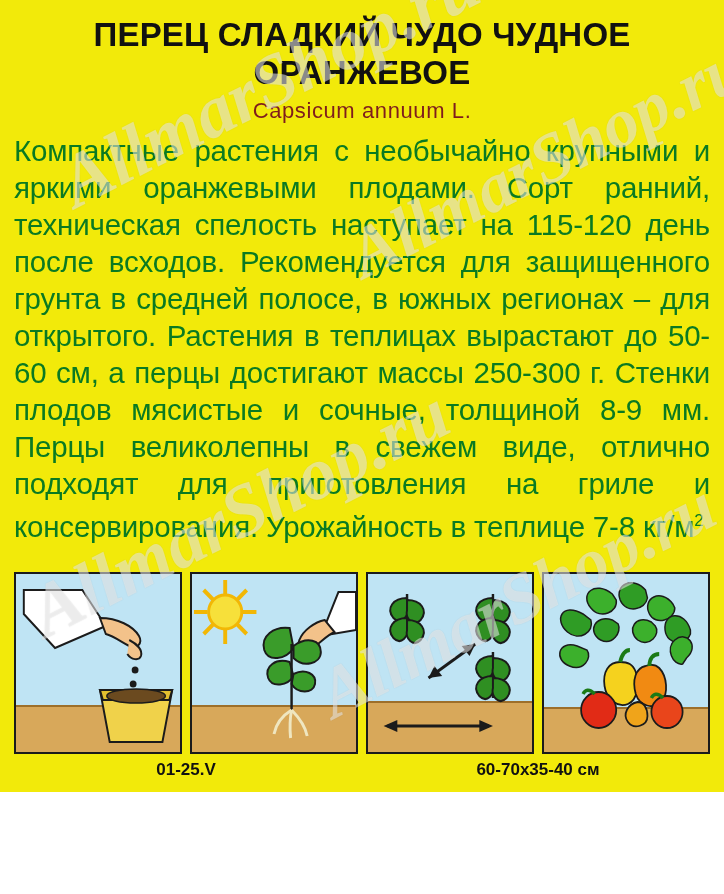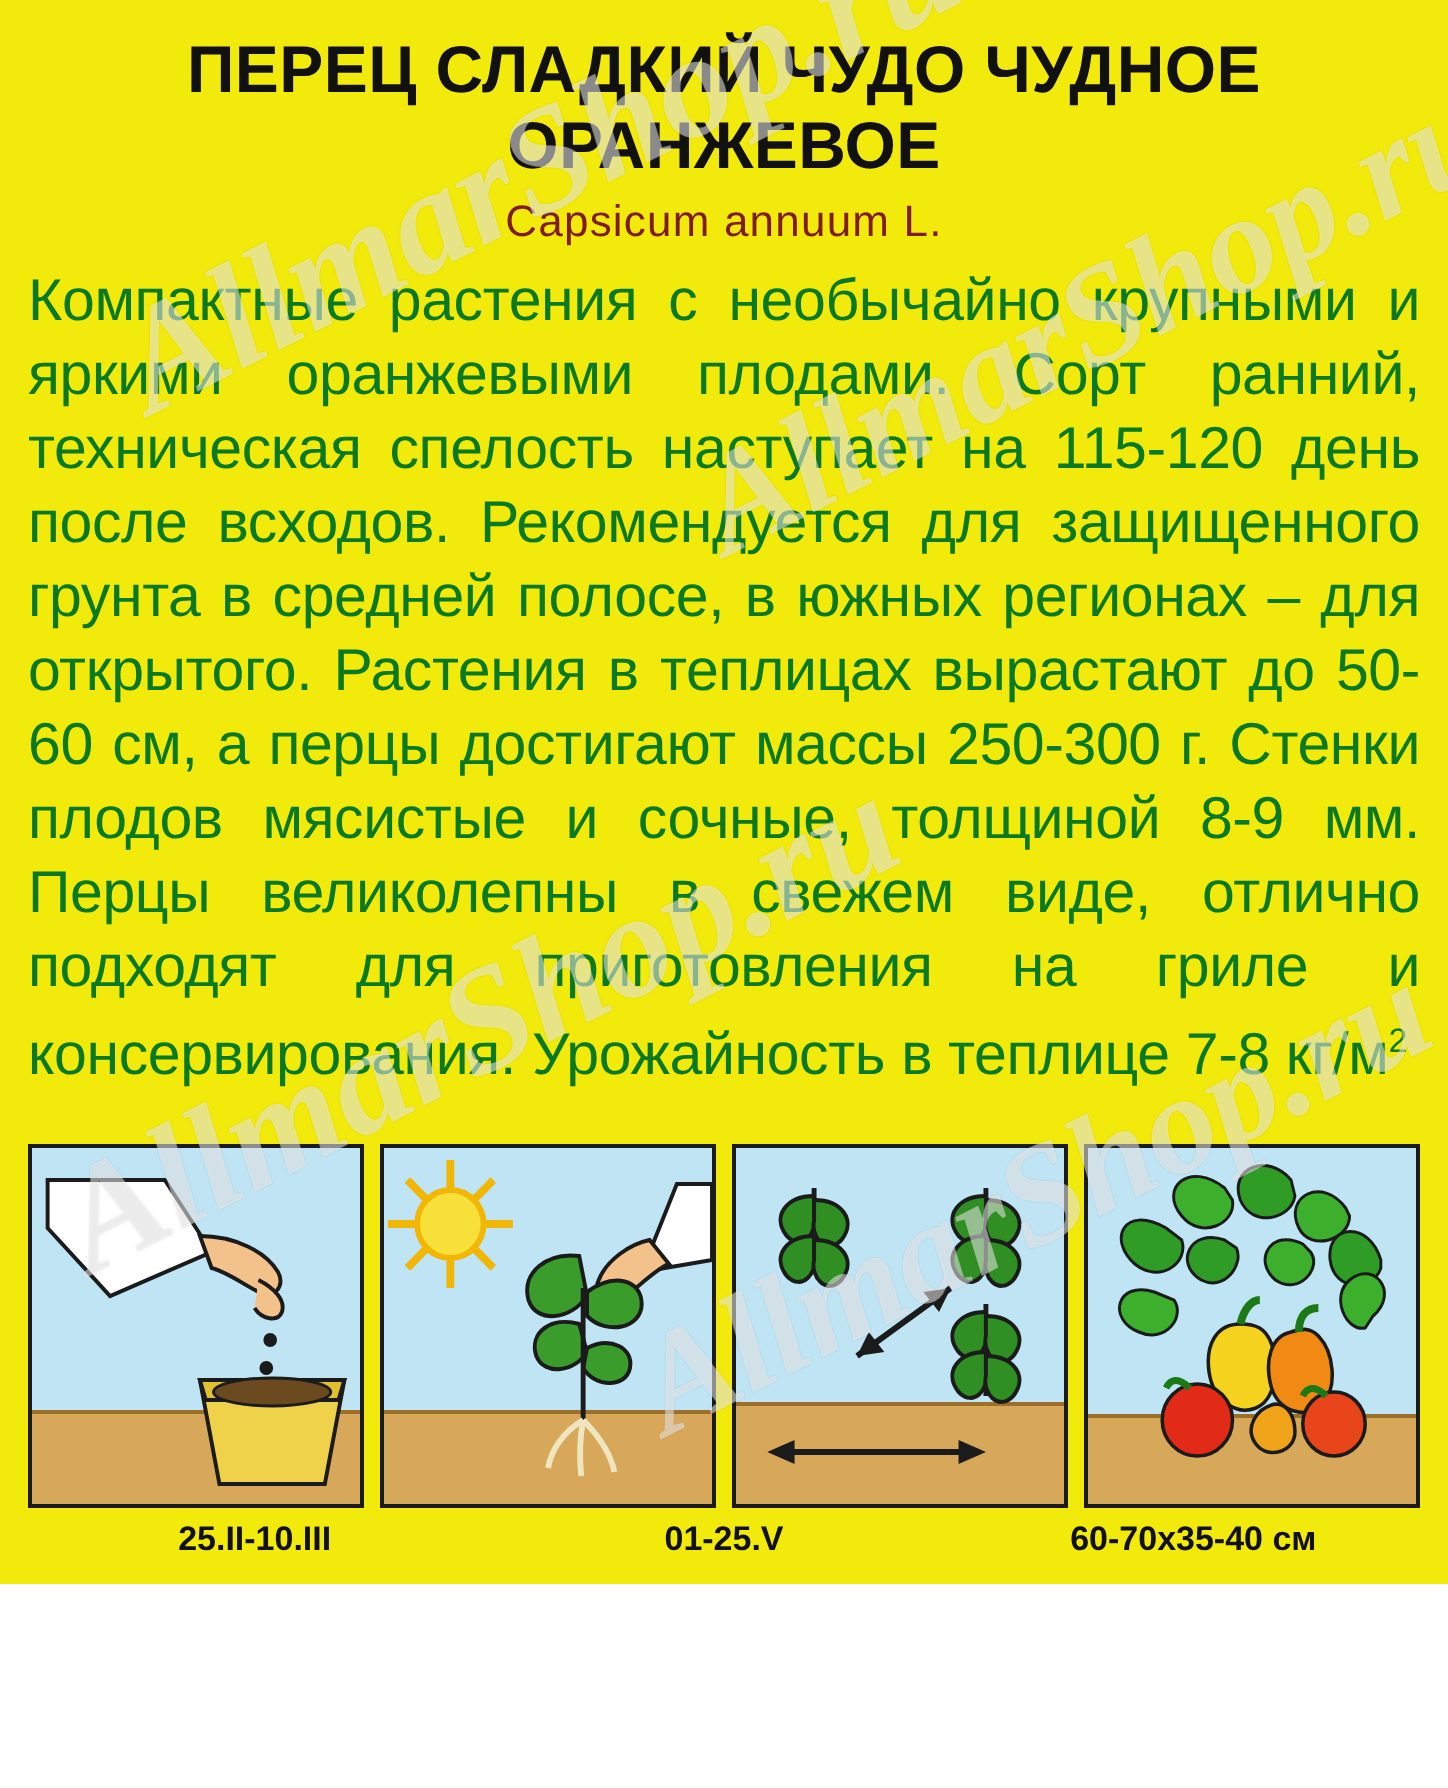--- a/index.html
+++ b/index.html
@@ -265,18 +265,17 @@
         <path d="M52,120 C46,114 42,116 40,120" stroke="#1b7a16" stroke-width="3.5" fill="none"></path>
         <circle cx="126" cy="138" r="16" fill="#e9451b" stroke="#1b1b1b" stroke-width="1.8"></circle>
         <path d="M122,124 C116,118 112,120 110,124" stroke="#1b7a16" stroke-width="3.5" fill="none"></path>
         <path d="M96,128 C86,130 80,140 86,148 C92,156 106,152 106,142 C106,134 102,128 96,128 Z" fill="#f0a41a" stroke="#1b1b1b" stroke-width="1.8"></path>
       </svg>
     </div>
 
   </div>
 
   <div class="caption-row">
-    <div class="caption">25.II-10.III</div>
     <div class="caption">01-25.V</div>
     <div class="caption">60-70х35-40 см</div>
   </div>
 
 </div>
 
 </body></html>

